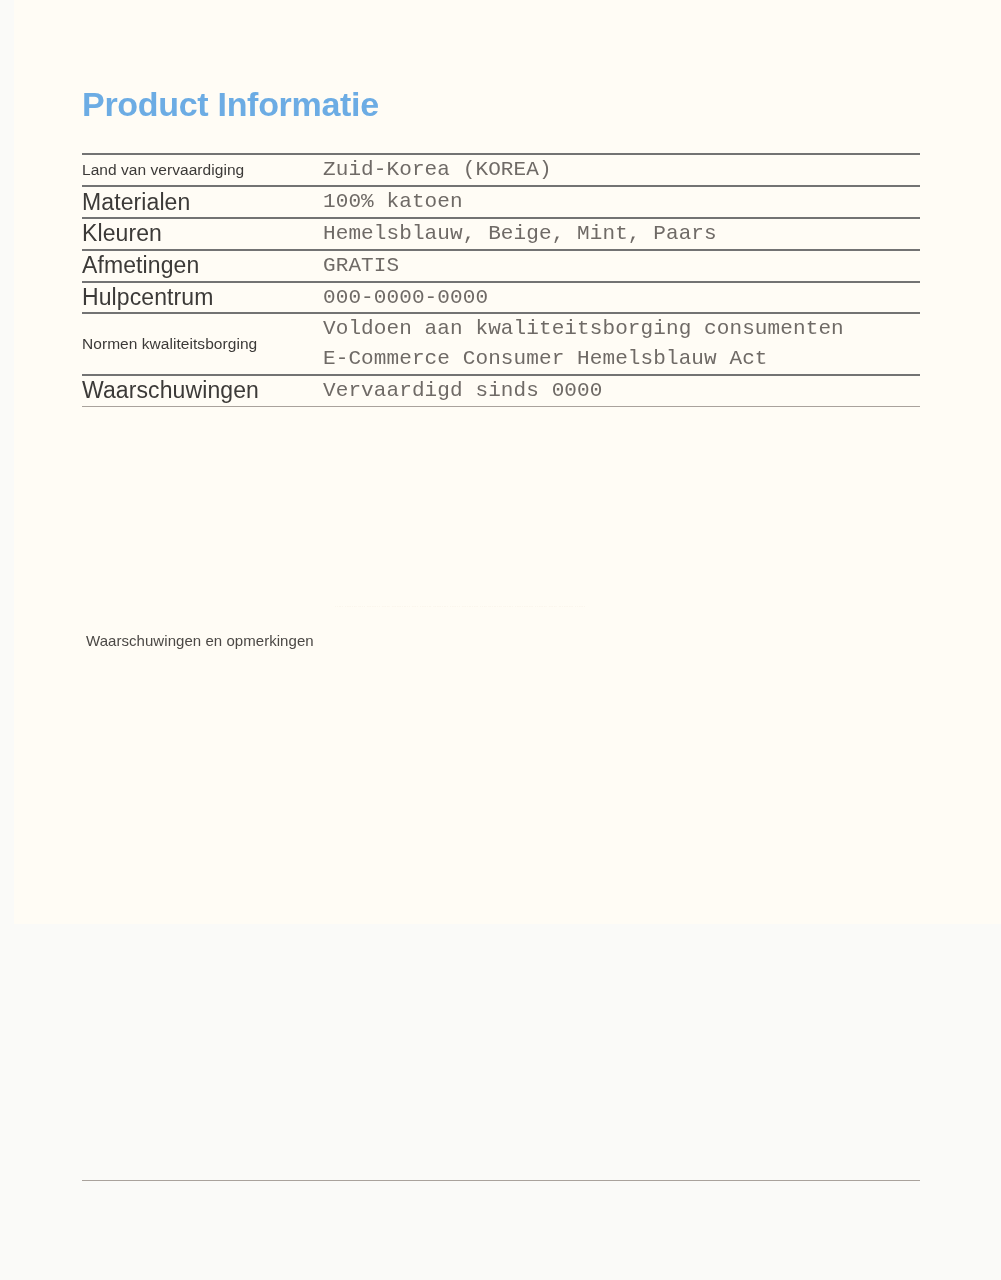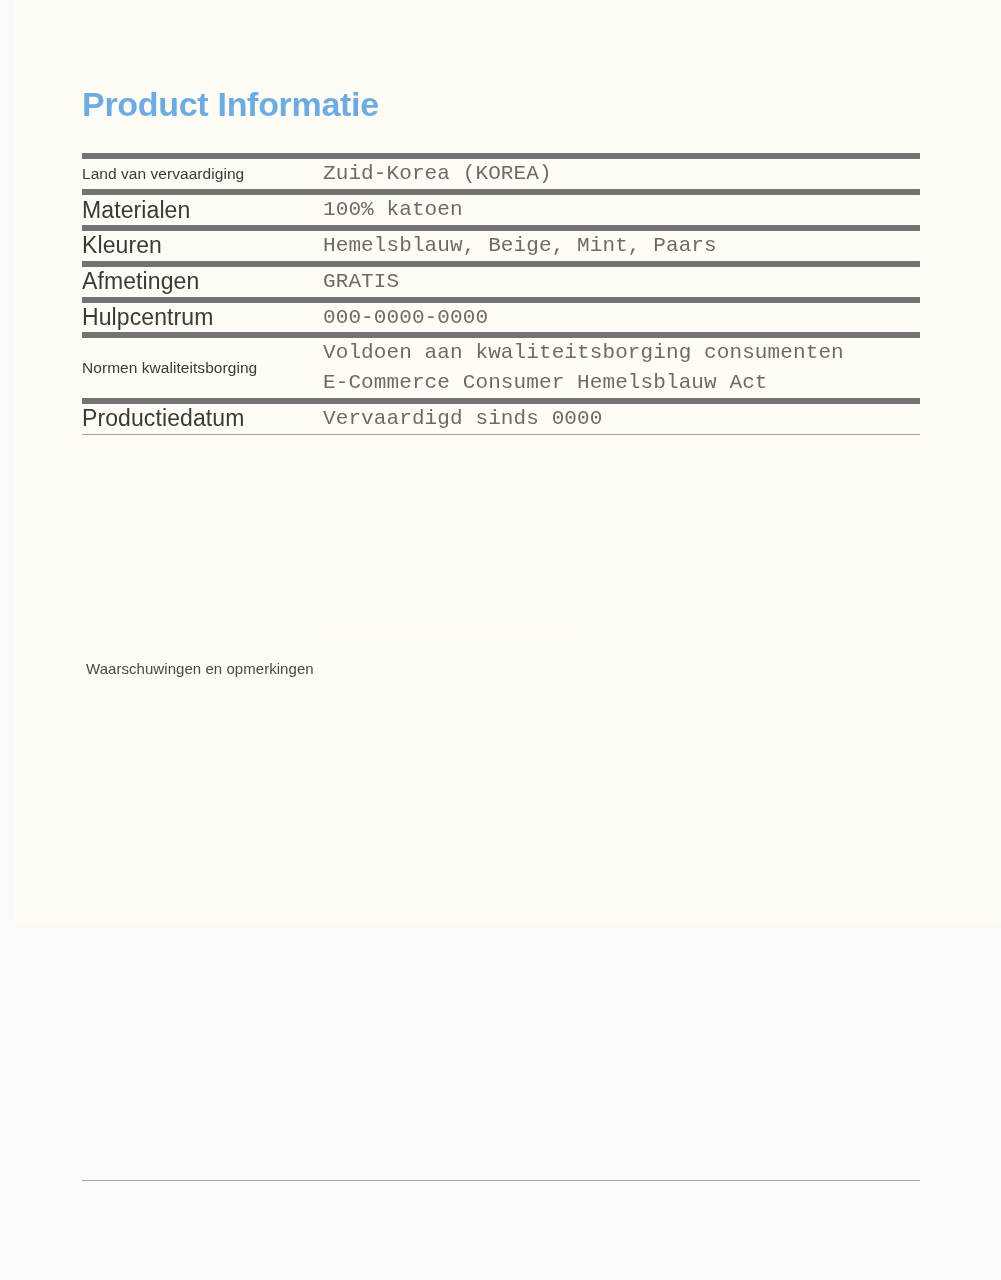--- a/index.html
+++ b/index.html
@@ -48,21 +48,21 @@
 
   
   .spec-table {
     margin-top: 30px;
     border-collapse: collapse;
     width: 100%;
     table-layout: fixed;
   }
 
   .spec-table tr {
-    border-top: 6px solid #737373;
+    border-top: 2px solid #737373;
   }
   .spec-table tr:last-child {
     border-bottom: 1px solid #a9a29c;
   }
 
   .spec-table td {
     vertical-align: middle;
     padding: 0;
   }
 
@@ -170,21 +170,21 @@
             </td>
           </tr>
           <tr>
             <td class="cell-label label-sm">Normen kwaliteitsborging</td>
             <td class="cell-value">
               <span class="value-line">Voldoen aan kwaliteitsborging consumenten</span>
               <span class="value-line">E-Commerce Consumer Hemelsblauw Act</span>
             </td>
           </tr>
           <tr>
-            <td class="cell-label label-lg">Productiedatum</td>
+            <td class="cell-label label-lg">Waarschuwingen</td>
             <td class="cell-value">
               <span class="value-line">Vervaardigd sinds 0000</span>
             </td>
           </tr>
         </tbody>
     </table>
 
     <div class="notes-block">
       <div class="ghost-text">····· ······· ···· ········ ····· ··········· ···· ······· ········· ······ ·········· ···· ········ ······ ··········· ······· ····· ········· ······</div>
       <div class="notes-label">Waarschuwingen en opmerkingen</div>

